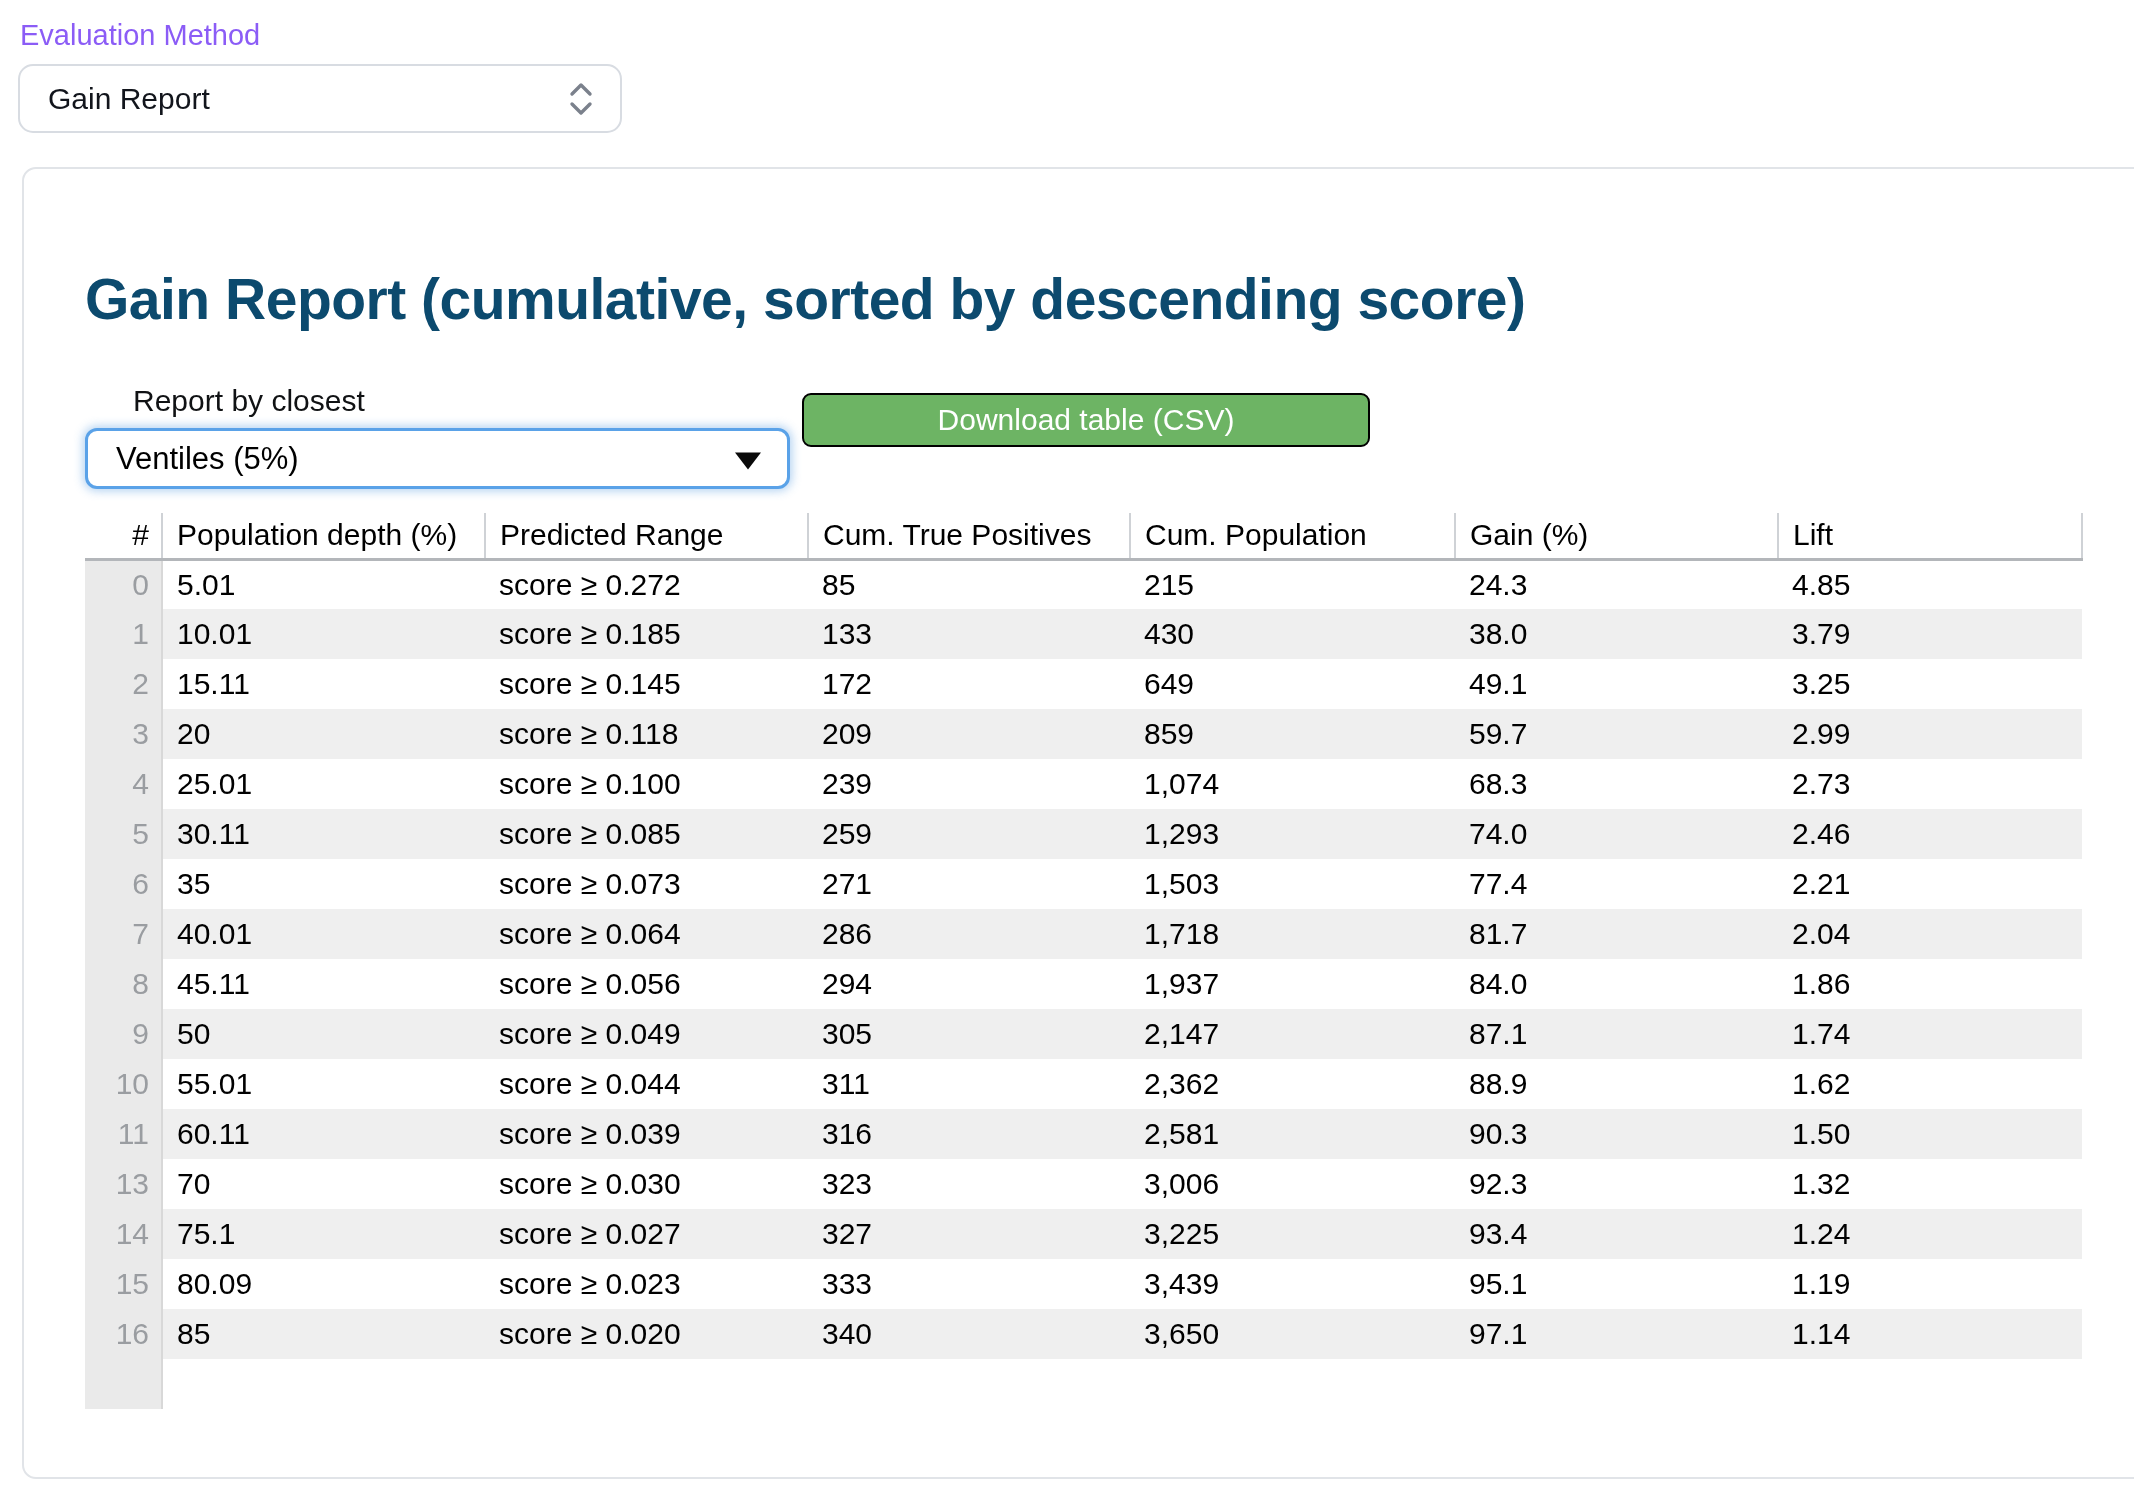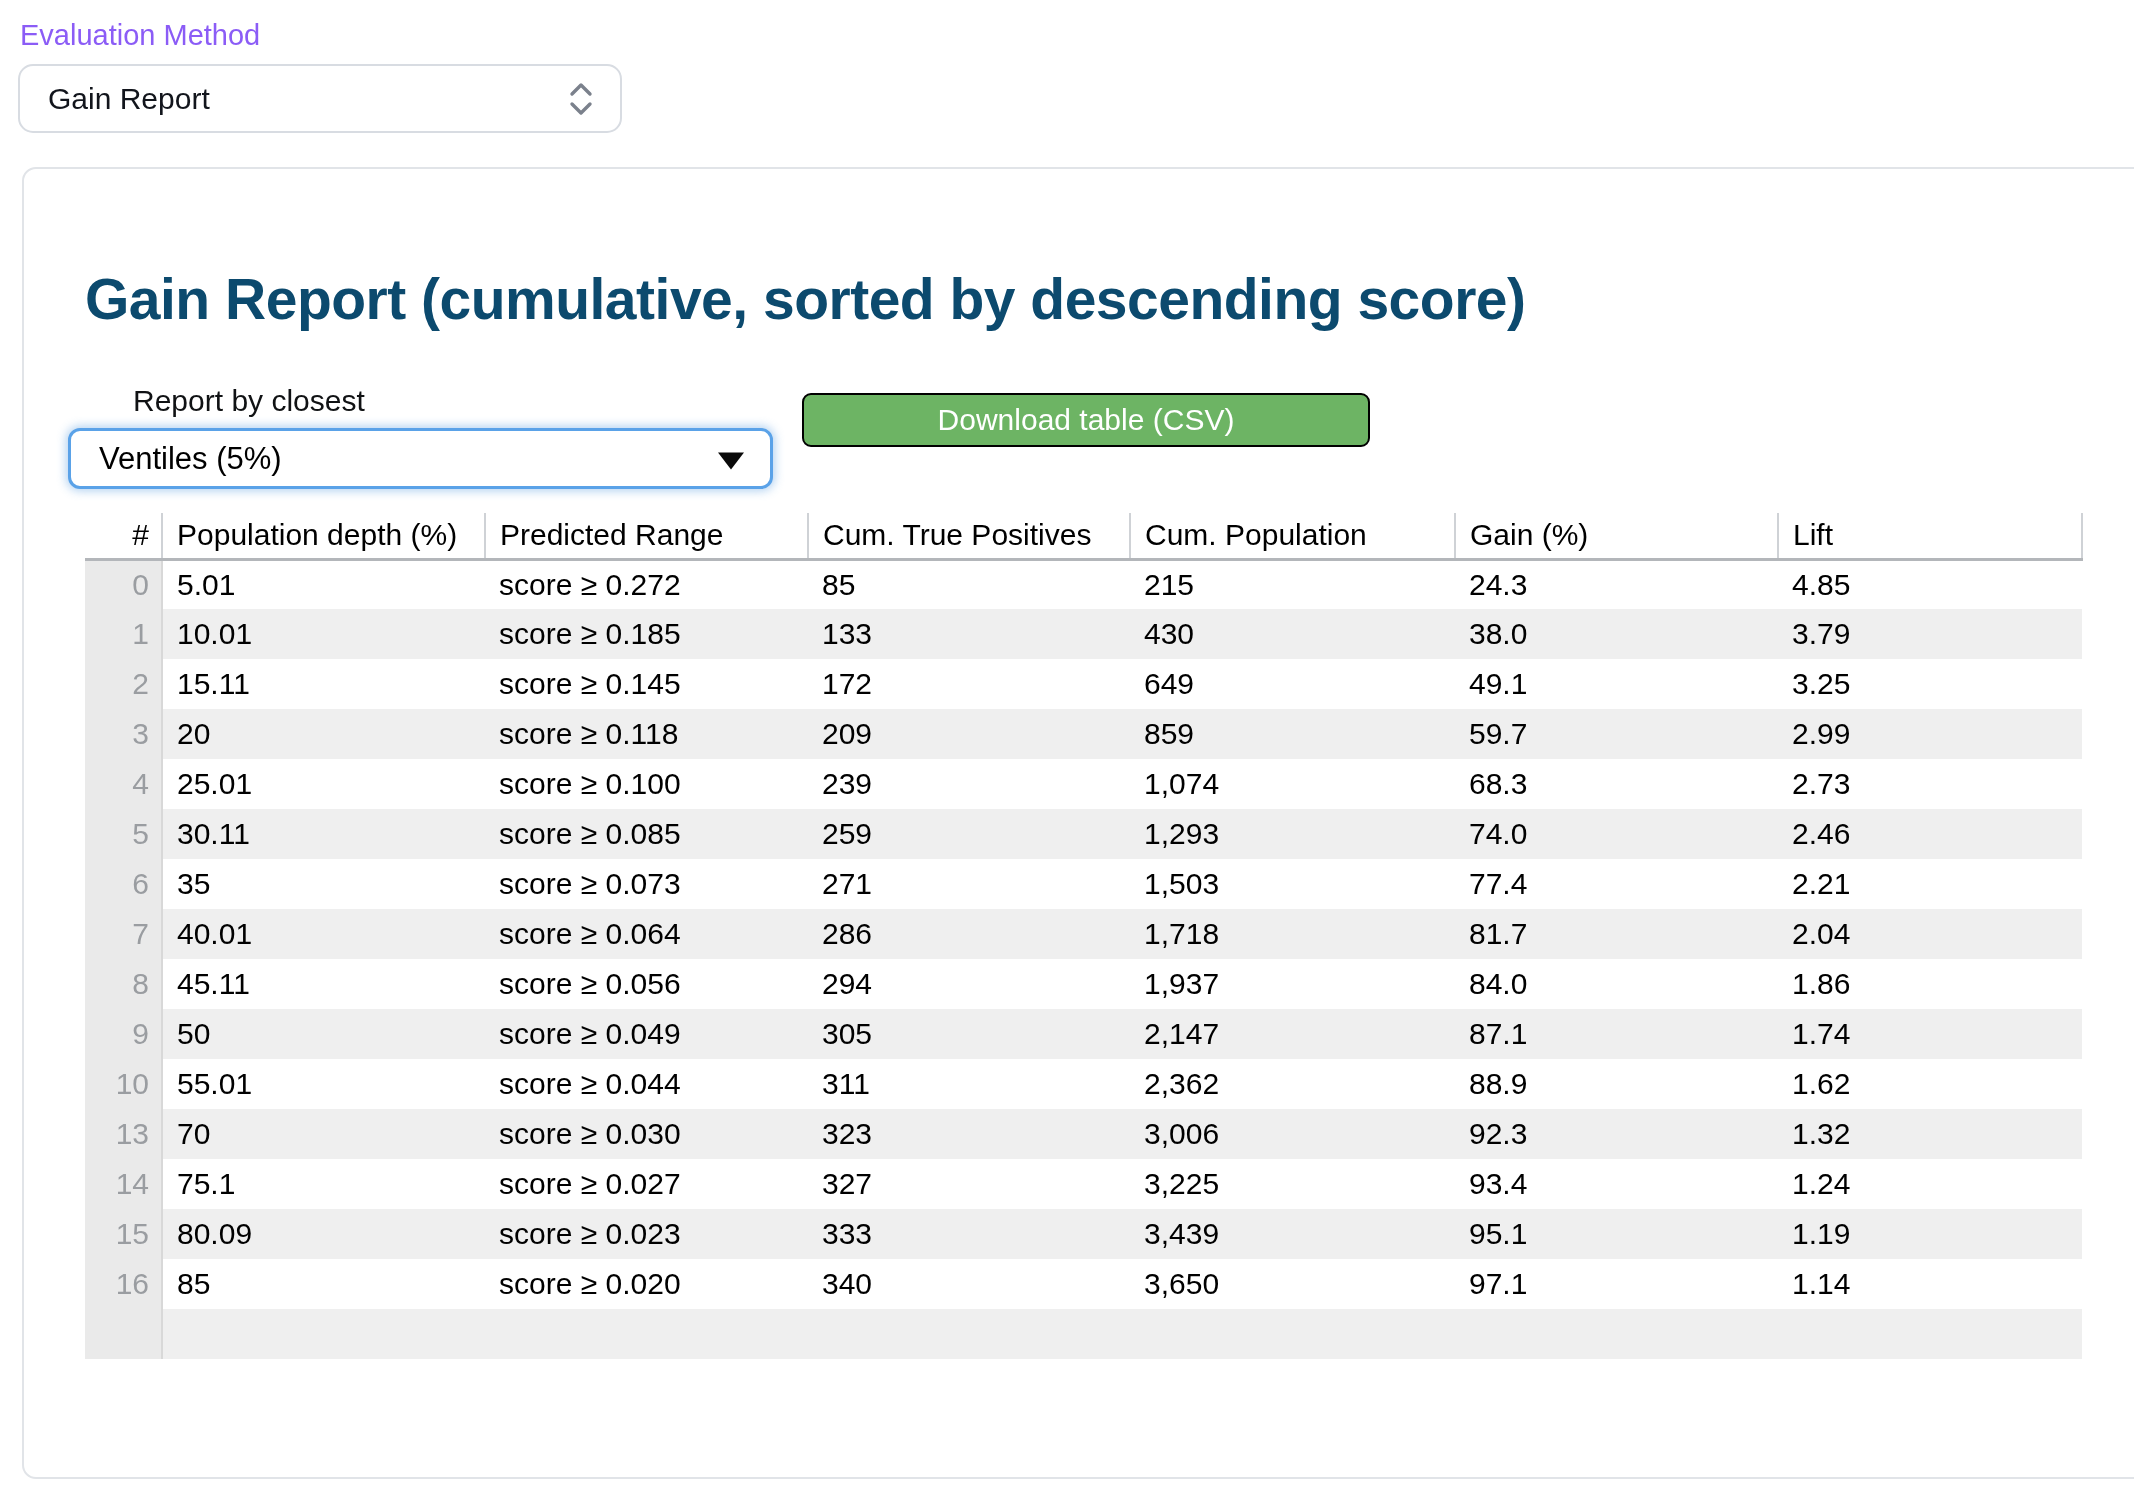--- a/index.html
+++ b/index.html
@@ -34,21 +34,21 @@
   .panel-title{
     position:absolute;left:85px;top:266px;
     font-size:57px;font-weight:700;letter-spacing:-0.5px;color:#0c4a6e;
     white-space:nowrap;
   }
   .report-by-label{
     position:absolute;left:85px;top:384px;
     font-size:30px;color:#101214;margin-left:48px;
   }
   .report-select{
-    position:absolute;left:68px;top:428px;width:705px;height:61px;
+    position:absolute;left:85px;top:428px;width:705px;height:61px;
     box-sizing:border-box;background:#fff;
     border:3px solid #5aa2e8;border-radius:12px;
     box-shadow:0 0 10px 2px rgba(86,156,224,0.45);
     display:flex;align-items:center;padding:0 28px;
     font-size:31px;color:#000;cursor:pointer;
   }
   .report-select .tri{
     position:absolute;right:26px;top:50%;transform:translateY(-38%);
     width:0;height:0;
     border-left:13px solid transparent;border-right:13px solid transparent;
@@ -234,20 +234,29 @@
         <tr>
           <td class="num">10</td>
           <td>55.01</td>
           <td>score ≥ 0.044</td>
           <td>311</td>
           <td>2,362</td>
           <td>88.9</td>
           <td>1.62</td>
         </tr>
         <tr>
+          <td class="num">11</td>
+          <td>60.11</td>
+          <td>score ≥ 0.039</td>
+          <td>316</td>
+          <td>2,581</td>
+          <td>90.3</td>
+          <td>1.50</td>
+        </tr>
+        <tr>
           <td class="num">13</td>
           <td>70</td>
           <td>score ≥ 0.030</td>
           <td>323</td>
           <td>3,006</td>
           <td>92.3</td>
           <td>1.32</td>
         </tr>
         <tr>
           <td class="num">14</td>

